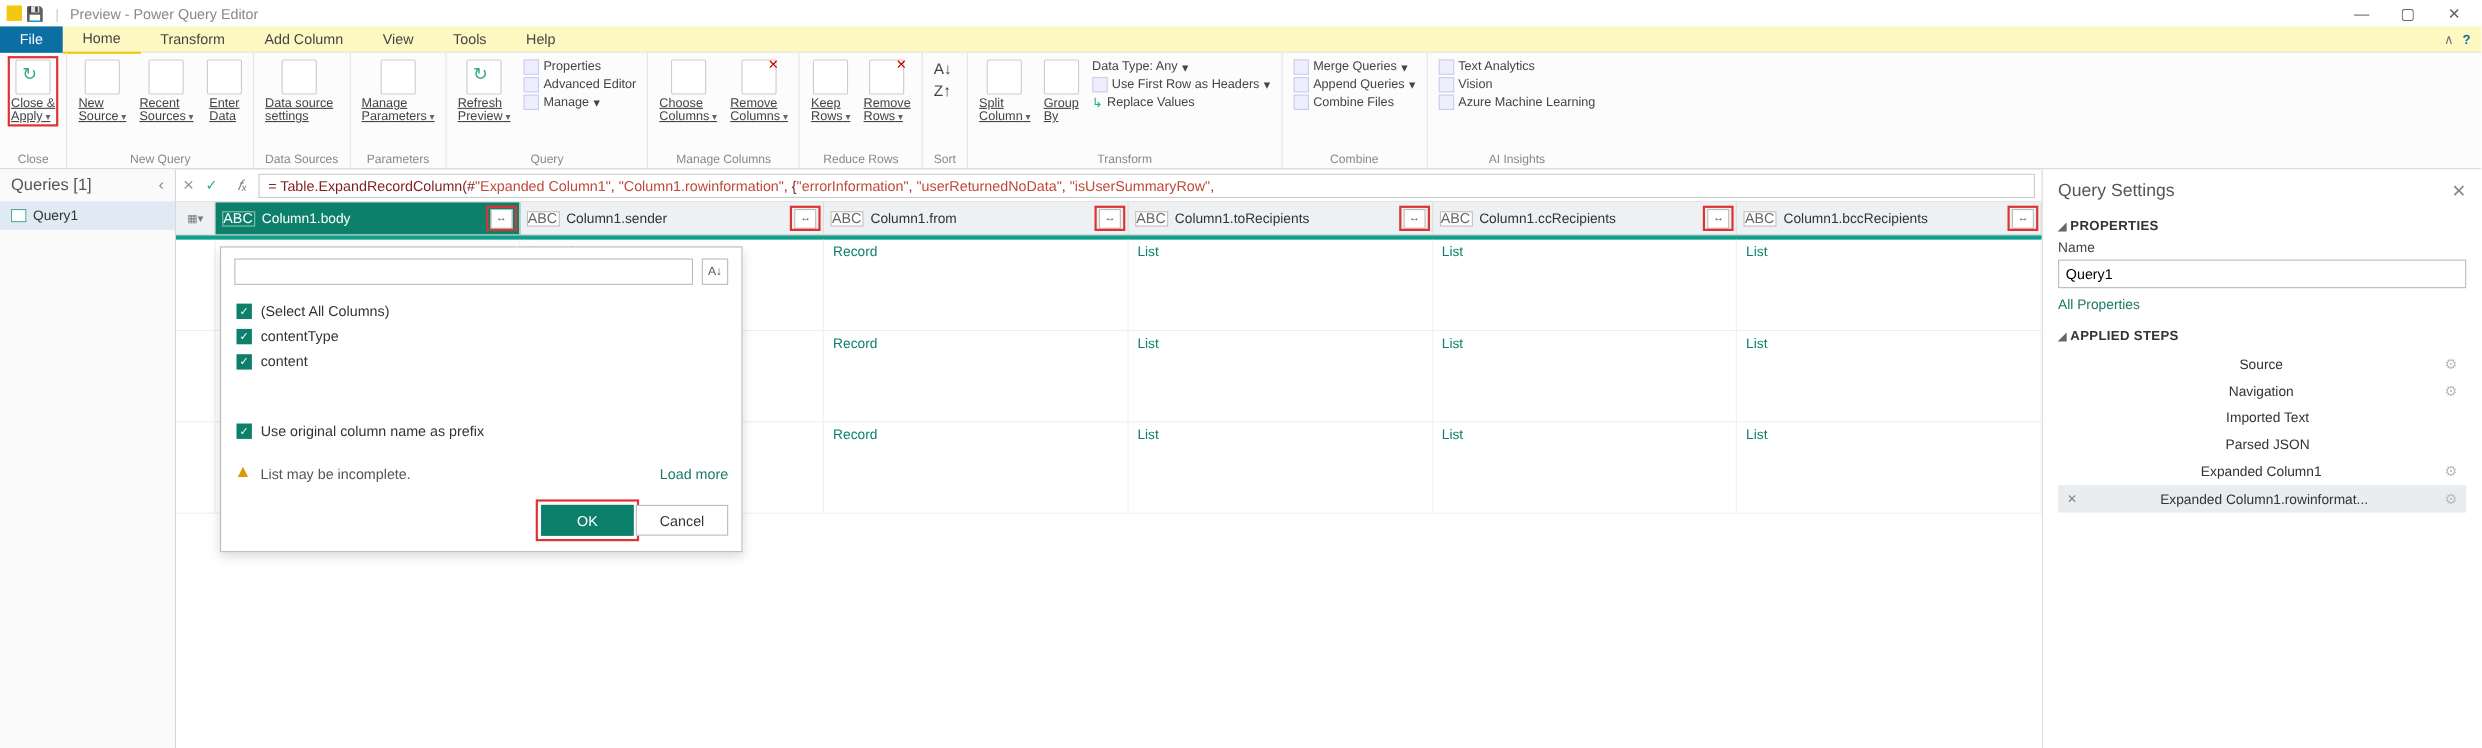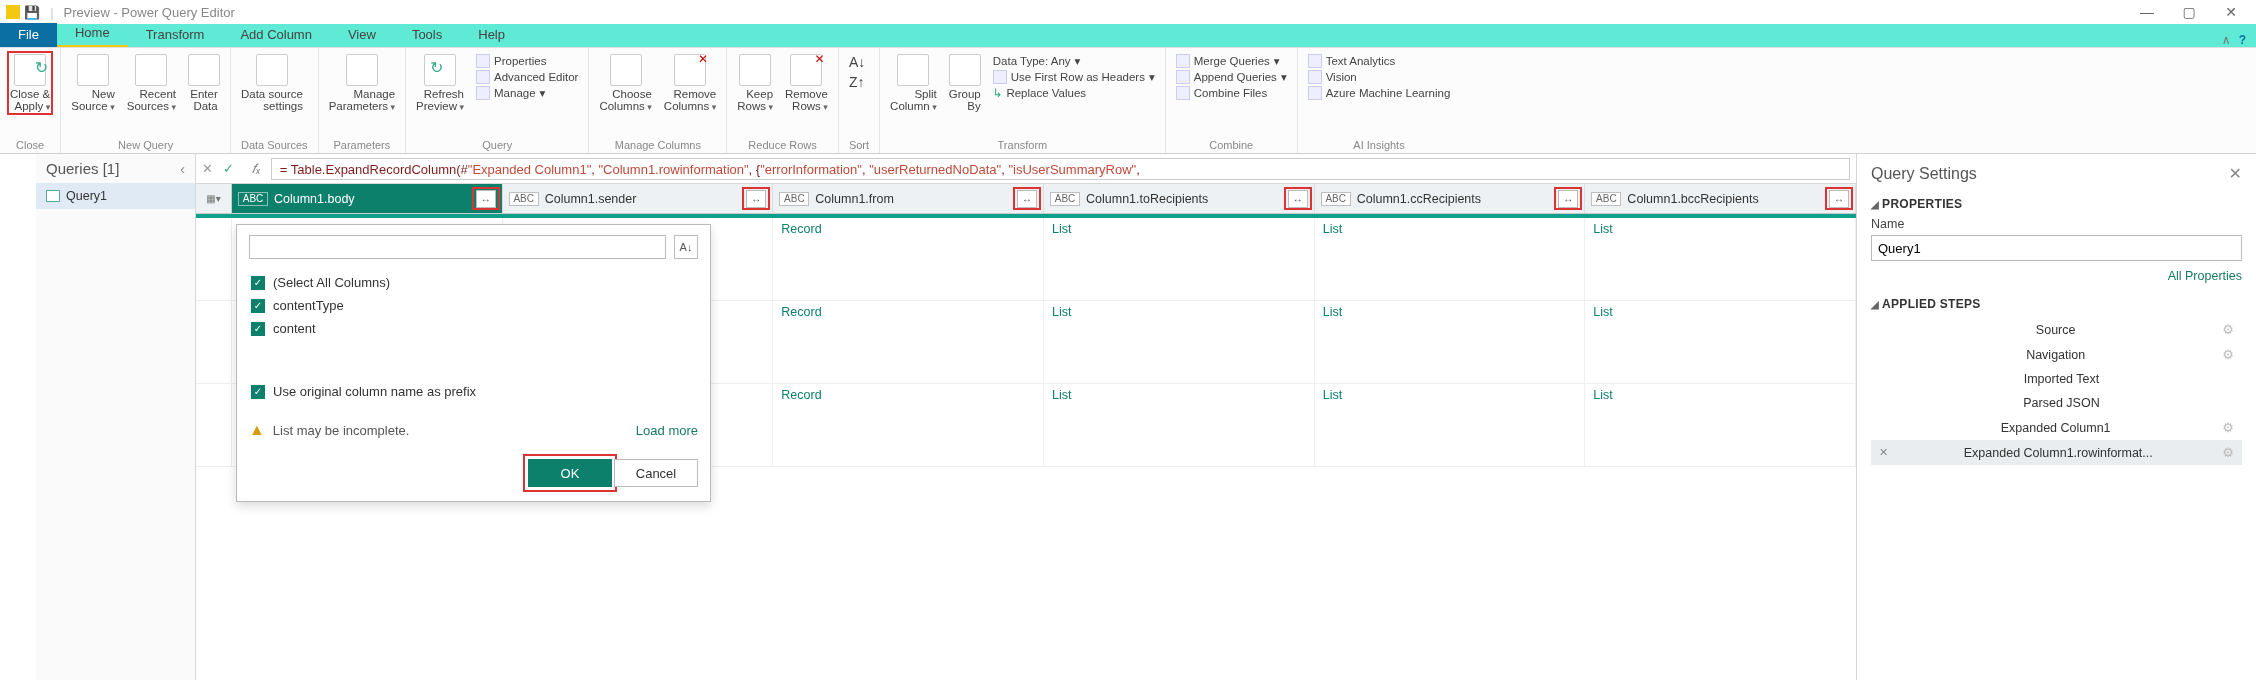--- a/index.html
+++ b/index.html
@@ -7,62 +7,62 @@
 
   
   .titlebar { height: 24px; background: #fff; display: flex; align-items: center; padding: 0 6px; color: #888; font-size: 13px; }
   .titlebar .tb-left { display: flex; align-items: center; gap: 4px; }
   .titlebar .tb-icon { width: 14px; height: 14px; display:inline-block; }
   .titlebar .sep { margin: 0 6px; color: #ccc; }
   .titlebar .tb-right { margin-left: auto; display: flex; gap: 24px; align-items: center; padding-right: 10px; }
   .titlebar .win-btn { width: 18px; height: 18px; color: #666; font-size: 14px; text-align: center; line-height: 18px; }
 
   
-  .tabs { height: 24px; display: flex; align-items: flex-end; background: #5eead4; border-bottom: 1px solid #e0e0e0; }
+  .tabs { height: 24px; display: flex; align-items: center; background: #fef9c3; border-bottom: 1px solid #e0e0e0; }
   .tabs .tab { padding: 0 18px; line-height: 24px; color: #444; font-size: 13px; }
   .tabs .tab.file { background: #0b6fa4; color: #fff; padding: 0 18px; }
   .tabs .tab.active { border-bottom: 2px solid #f2c811; }
   .tabs .tab-spacer { flex: 1; }
   .tabs .help-right { display:flex; align-items:center; gap:8px; padding-right:10px; color:#777; }
 
   
   .ribbon { display: flex; align-items: stretch; border-bottom: 1px solid #d0d0d0; background: #fcfcfc; height: 106px; }
   .group { border-right: 1px solid #e5e5e5; display: flex; flex-direction: column; justify-content: space-between; padding: 6px 10px 2px 10px; }
   .group-row { display: flex; gap: 12px; align-items: flex-start; }
-  .btn-big { display: flex; flex-direction: column; align-items: center; gap: 2px; font-size: 11.5px; color: #444; text-align: right; }
+  .btn-big { display: flex; flex-direction: column; align-items: center; gap: 2px; font-size: 11.5px; color: #444; text-align: left; text-decoration: underline; }
   .btn-big .icon { width: 32px; height: 32px; background: #fff; border:1px solid #ccc; border-radius:2px; position:relative; }
   .btn-big .icon.red-x::after { content:"✕"; color:#c00; position:absolute; right:-3px; top:-3px; font-size:12px; }
   .btn-big .icon.arrow::after { content:"↻"; color:#3a8; position:absolute; left:5px; top:3px; font-size:16px; }
   .btn-big .dd::after { content:" ▾"; color:#666; font-size:9px; }
   .group-label { text-align:center; color:#888; font-size:11px; margin-top:2px; }
   .btn-stack { display:flex; flex-direction:column; gap:2px; font-size:11.5px; color:#444; }
   .btn-stack .row { display:flex; align-items:center; gap:4px; white-space:nowrap; }
   .btn-stack .row .mini-icon { width:14px; height:14px; background:#eef; border:1px solid #cce; display:inline-block; }
   .highlight-red { outline: 2px solid #d33; outline-offset: 1px; }
 
   
-  .main { display:flex; height: calc(680px - 24px - 24px - 106px); padding-left: 36px; }
+  .main { display:flex; height: calc(680px - 24px - 24px - 106px); }
   .queries-pane { width: 160px; border-right:1px solid #d8d8d8; background:#fafafa; }
   .queries-head { display:flex; align-items:center; justify-content:space-between; padding:6px 10px; font-size:15px; color:#555; }
   .queries-head .chev { color:#888; }
   .query-item { display:flex; align-items:center; gap:6px; padding:6px 10px; background:#dfeaf4; font-size:12.5px; color:#333; }
   .query-item .qi-icon { width:14px; height:12px; border:1px solid #5a9; background:#fff; }
 
   .center { flex:1; display:flex; flex-direction:column; position:relative; }
   .formula-bar { display:flex; align-items:center; height:30px; border-bottom:1px solid #d8d8d8; padding:0 6px; gap:10px; font-family: Consolas, monospace; font-size:13px; }
   .formula-bar .fx { color:#777; font-style:italic; margin-left:8px; }
   .formula-bar .fbox { flex:1; border:1px solid #ccc; background:#fff; height:22px; line-height:22px; padding:0 8px; white-space:nowrap; overflow:hidden; }
   .formula-bar .blue { color:#7f1d1d; }
   .formula-bar .coral { color:#c04a3a; }
 
   .grid-head { display:flex; height:30px; background:#eef1f3; border-bottom:1px solid #ccc; }
   .rownum-head { width:36px; border-right:1px solid #ccc; display:flex; align-items:center; justify-content:center; background:#eef1f3; }
   .colhead { flex:1; min-width:120px; border-right:1px solid #ddd; display:flex; align-items:center; gap:6px; padding:0 6px; font-size:12.5px; color:#333; position:relative; }
   .colhead.first { background:#0d806c; color:#fff; }
-  .colhead .type-icon { width:30px; height:14px; display:inline-block; border:1px solid rgba(0,0,0,.25); background:#fff; position:relative; font-size:10px; line-height:12px; text-align:center; color:#666; }
+  .colhead .type-icon { width:30px; height:14px; display:inline-block; border:1px solid rgba(0,0,0,.25); background:#fff; position:relative; font-size:13px; line-height:12px; color:#666; }
   .colhead.first .type-icon { border-color:rgba(255,255,255,.5); background:#0d806c; color:#fff; }
   .colhead .expand-btn { margin-left:auto; width:20px; height:18px; border:1px solid #bbb; background:#fff; display:flex; align-items:center; justify-content:center; font-size:10px; color:#555; }
   .colhead .mark { position:absolute; right:2px; top:3px; bottom:3px; width:28px; border:2px solid #d33; pointer-events:none; }
   .teal-line { height:4px; background:#0ea08a; }
 
   .grid-body { flex:1; background:#fff; position:relative; }
   .grid-row { display:flex; height:83px; border-bottom:1px solid #eee; }
   .rownum { width:36px; border-right:1px solid #eee; }
   .cell { flex:1; min-width:120px; border-right:1px solid #f0f0f0; padding:4px 8px; color:#0d806c; font-size:12.5px; }
   .cell.blank-left { color:transparent; }
@@ -82,21 +82,21 @@
   .popup .btns .ok { background:#0d806c; color:#fff; border:1px solid #0d806c; outline:2px solid #d33; outline-offset:3px; }
   .popup .btns .cancel { background:#fff; border:1px solid #bbb; color:#333; }
 
   
   .settings { width:400px; border-left:1px solid #d8d8d8; padding:10px 14px; background:#fff; }
   .settings .sh { display:flex; align-items:center; justify-content:space-between; font-size:16px; color:#555; margin-bottom:14px; }
   .settings .sect { font-size:12px; font-weight:600; color:#333; letter-spacing:.3px; margin:8px 0 6px 0; }
   .settings .sect::before { content:"◢ "; color:#666; font-size:10px; }
   .settings .label { font-size:12.5px; color:#444; margin:4px 0; }
   .settings input.qn { width:100%; height:26px; border:1px solid #bbb; padding:0 6px; font-size:13px; margin-bottom:8px; }
-  .settings .link { color:#1a7a66; font-size:12.5px; margin-bottom:14px; display:block;text-align:right; }
+  .settings .link { color:#1a7a66; font-size:12.5px; margin-bottom:14px; display:block; }
   .steps { border:none; }
   .steps .step { display:flex; align-items:center; justify-content:space-between; padding:5px 8px; font-size:12.5px; color:#333; }
   .steps .step .gear { color:#bbb; font-size:13px; }
   .steps .step.active { background:#e9edef; }
   .steps .step.active::before { content:"✕"; color:#888; margin-right:6px; font-size:11px; }
   .steps .step:not(.active)::before { content:""; width:10px; display:inline-block; }
 </style>
 </head>
 <body>
 

